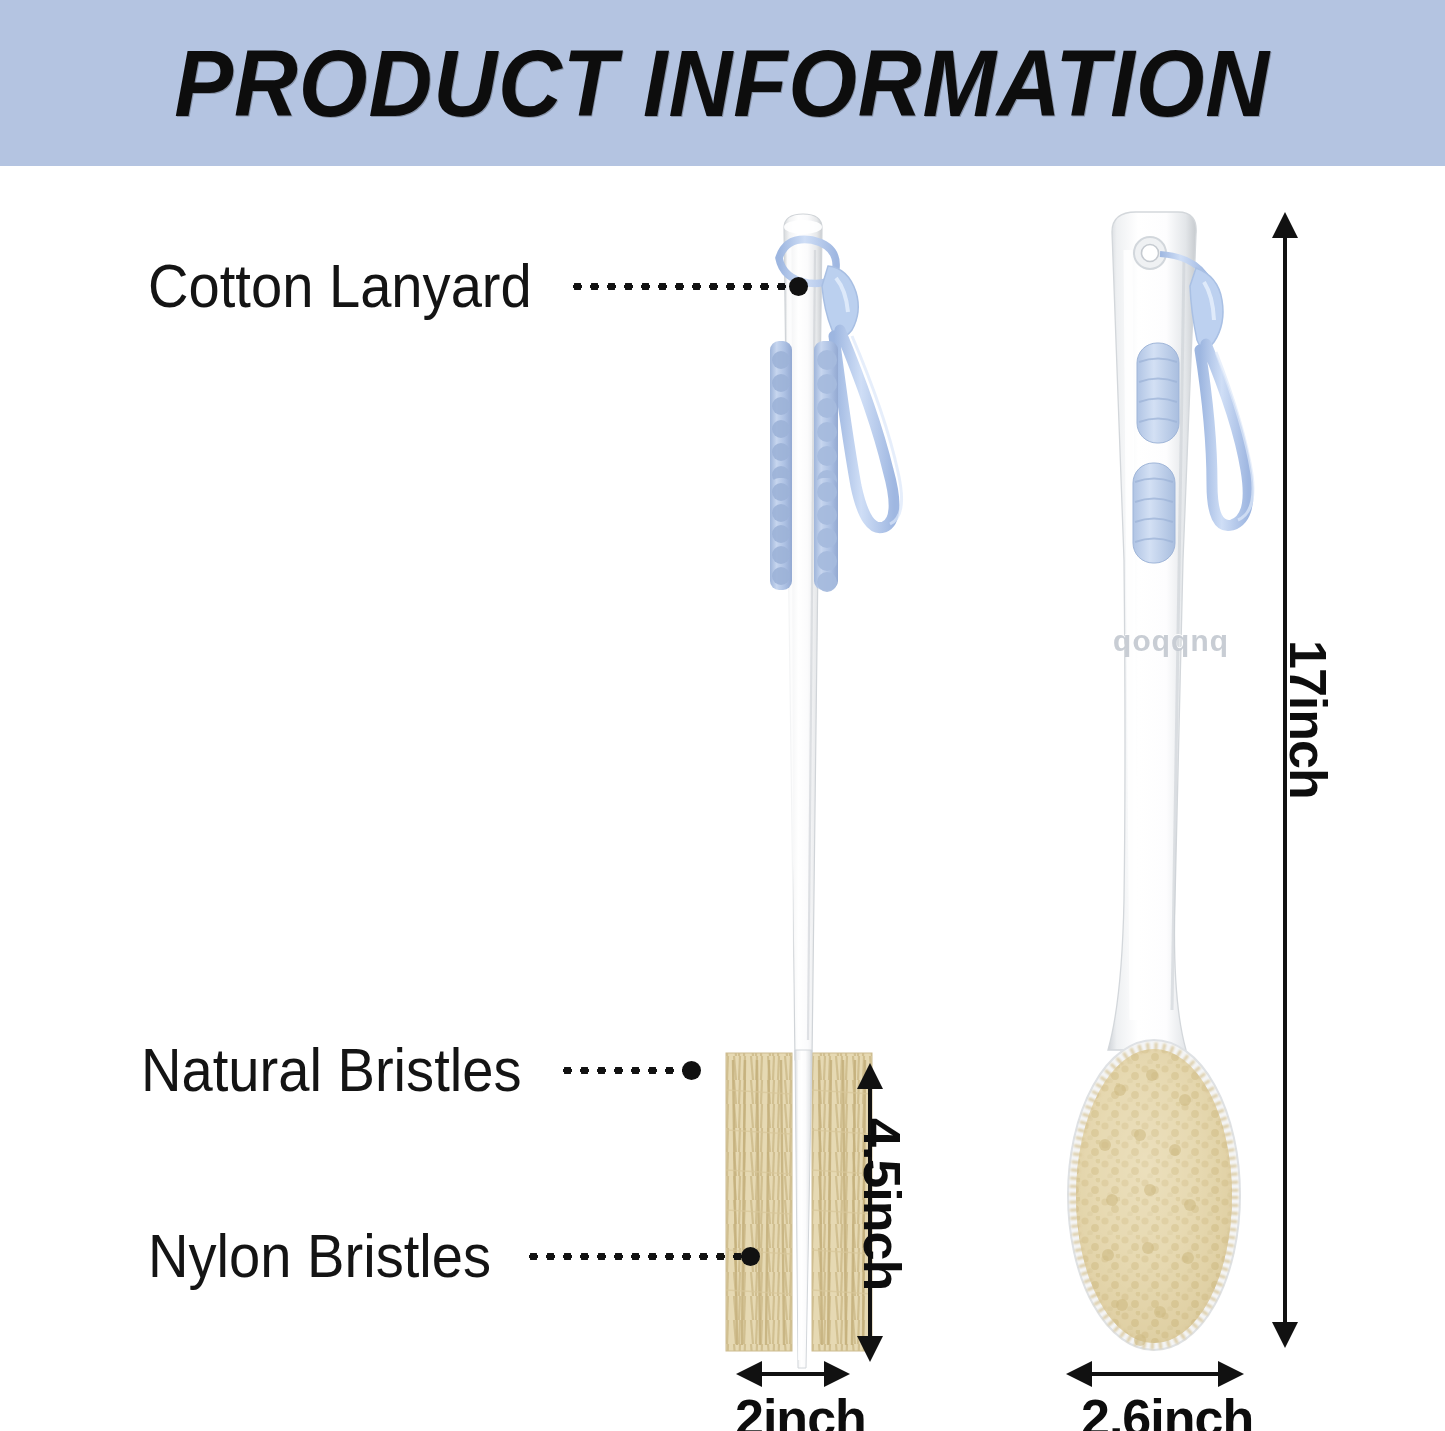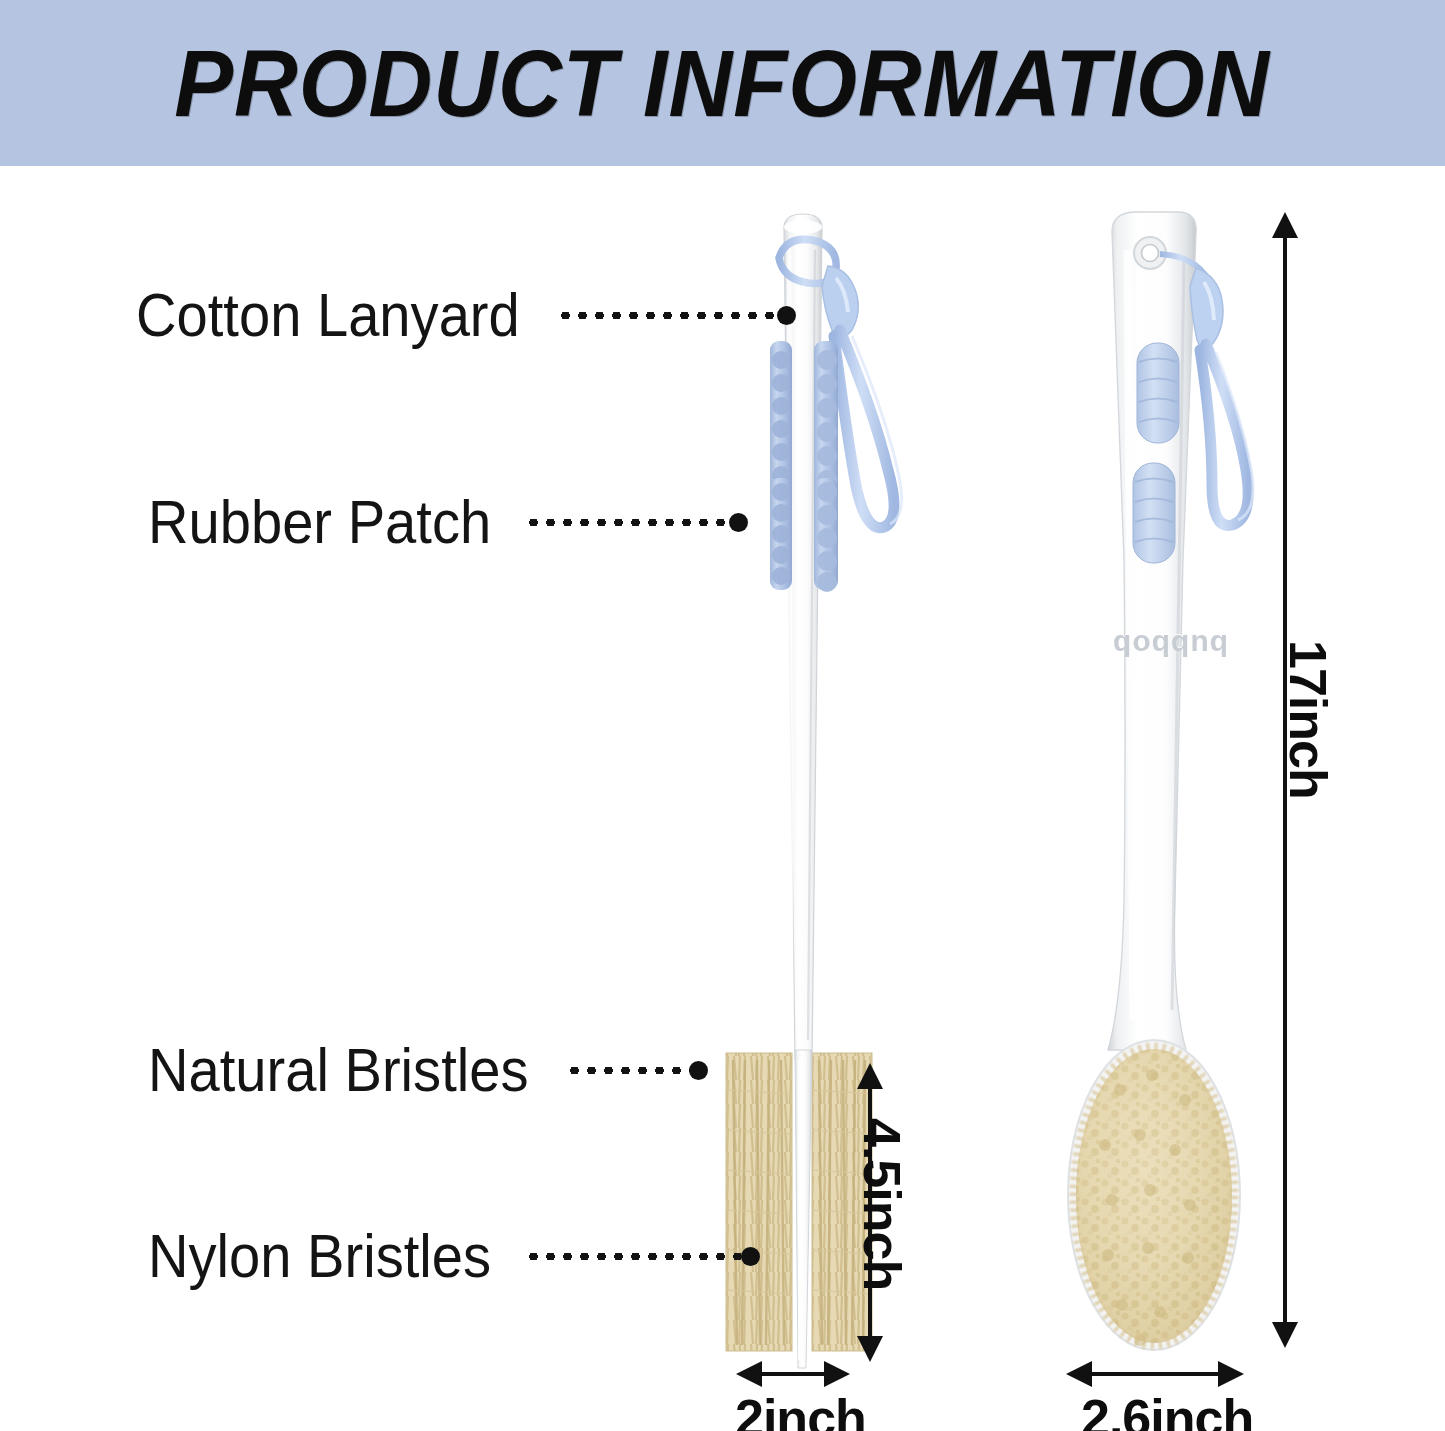--- a/index.html
+++ b/index.html
@@ -463,36 +463,30 @@
             <circle cx="1160" cy="1312" r="6"></circle>
           <circle cx="1140" cy="1340" r="6"></circle>
         </g>
       </g>
 
     </g>
   </svg>
 
   <div class="brand-emboss" style="left:1112px; top:628px;">bubbob</div>
 
-  <div class="callout" style="left:136px; top:256px;margin-top:29px;">
+  <div class="callout" style="left:148px; top:256px;">
     <span class="callout-text">Cotton Lanyard</span>
     <span class="leader" style="width:232px;">
       <span class="leader-dot"></span>
     </span>
   </div>
 
-  <div class="callout" style="left:148px; top:492px;">
-    <span class="callout-text">Rubber Patch</span>
-    <span class="leader" style="width:216px;">
-      <span class="leader-dot"></span>
-    </span>
-  </div>
-
-
-  <div class="callout" style="left:148px; top:1040px;">
+
+
+  <div class="callout" style="left:141px; top:1040px;">
     <span class="callout-text">Natural Bristles</span>
     <span class="leader" style="width:135px;">
       <span class="leader-dot"></span>
     </span>
   </div>
 
   <div class="callout" style="left:148px; top:1226px;text-align:right;">
     <span class="callout-text">Nylon Bristles</span>
     <span class="leader" style="width:228px;">
       <span class="leader-dot"></span>

